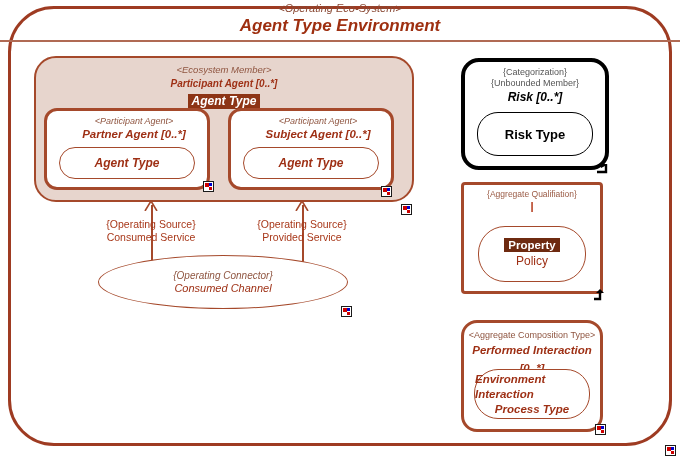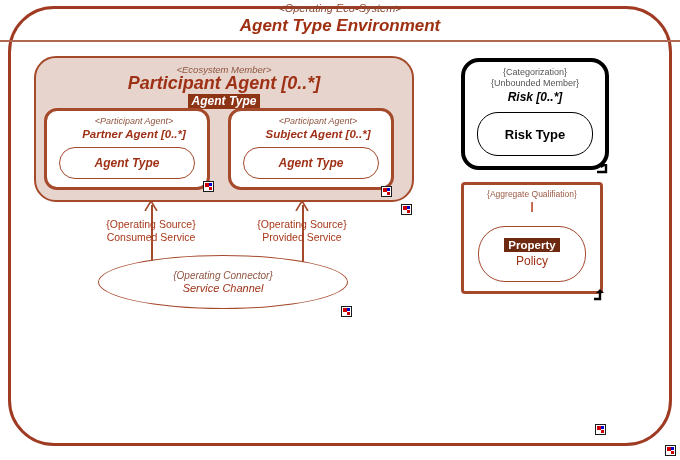--- a/index.html
+++ b/index.html
@@ -35,21 +35,21 @@
   .box{position:absolute;box-sizing:border-box;padding-left:8px;}
 
   .member-box{
     left:34px;top:56px;width:380px;height:146px;
     background:#e7d5cd;border:2px solid #a5492b;border-radius:22px;
   }
   .member-head{
     position:absolute;left:0;top:6px;width:100%;text-align:center;color:#9e3015;
   }
   .stereo{font-size:9.5px;font-style:italic;color:#8f5540;line-height:12px;}
-  .name{font-size:18px;font-style:italic;font-weight:bold;color:#9e3015;line-height:15px;}
+  .name{font-size:10px;font-style:italic;font-weight:bold;color:#9e3015;line-height:15px;}
   .hl{
     display:inline-block;background:#8d3415;color:#ffffff;
     font-size:12px;font-style:italic;font-weight:bold;
     padding:0px 4px;line-height:15px;
   }
 
   .agent-box{
     background:#ffffff;border:3px solid #a5492b;border-radius:13px;
   }
   .agent-a{left:44px;top:108px;width:166px;height:82px;}
@@ -211,21 +211,21 @@
   <svg class="arrowhead" style="left:295px;top:200px;" viewBox="0 0 14 11">
     <path d="M1 11 L7 1 L13 11" fill="none" stroke="#a5492b" stroke-width="1.6"></path>
   </svg>
   <div class="conn-label" style="left:237px;top:218px;width:130px;">
     <div>{Operating Source}</div>
     <div>Provided Service</div>
   </div>
 
   <div class="channel">
     <div class="ch-stereo">{Operating Connector}</div>
-    <div class="ch-name">Service Channel</div>
+    <div class="ch-name">Consumed Channel</div>
   </div>
   <div class="docicon" style="left:341px;top:306px;">
     <i class="r"></i>
       <i class="b"></i>
       <i class="r2"></i>
   </div>
 
   <div class="box risk-box">
     <div class="risk-head">
       <div class="risk-stereo">{Categorization}</div>
@@ -247,20 +247,30 @@
     <div class="policy-pill">
       <span class="prop-hl">Property</span>
       <span class="policy-val">Policy</span>
     </div>
   </div>
   <svg class="hook" style="left:592px;top:288px;" viewBox="0 0 14 14">
     <path d="M2 11 L8 11 L8 4" fill="none" stroke="#000" stroke-width="2.4"></path>
     <path d="M4 5 L8 1 L12 5 Z" fill="#000"></path>
   </svg>
 
+  <div class="box interaction-box">
+    <div class="int-head">
+      <div class="int-stereo">&lt;Aggregate Composition Type&gt;</div>
+      <div class="int-name">Performed Interaction [0..*]</div>
+    </div>
+    <div class="int-pill">
+      <span>Environment Interaction</span>
+      <span>Process Type</span>
+    </div>
+  </div>
   <div class="docicon" style="left:595px;top:424px;">
     <i class="r"></i>
       <i class="b"></i>
       <i class="r2"></i>
   </div>
 
   <div class="docicon" style="left:665px;top:445px;">
     <i class="r"></i>
       <i class="b"></i>
       <i class="r2"></i>

